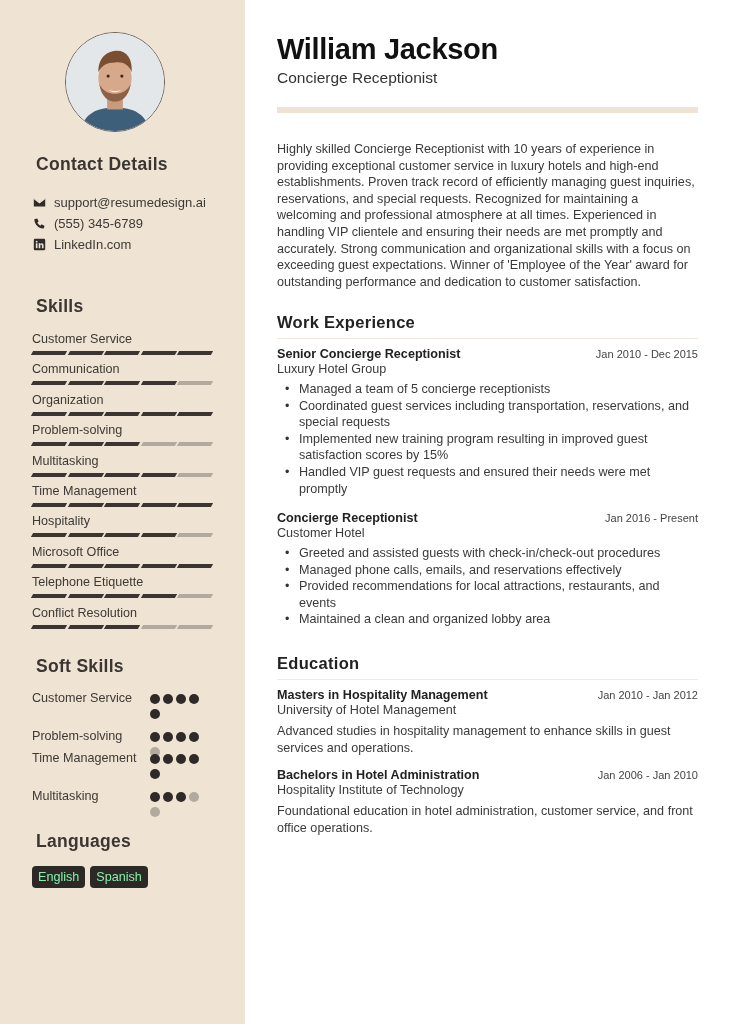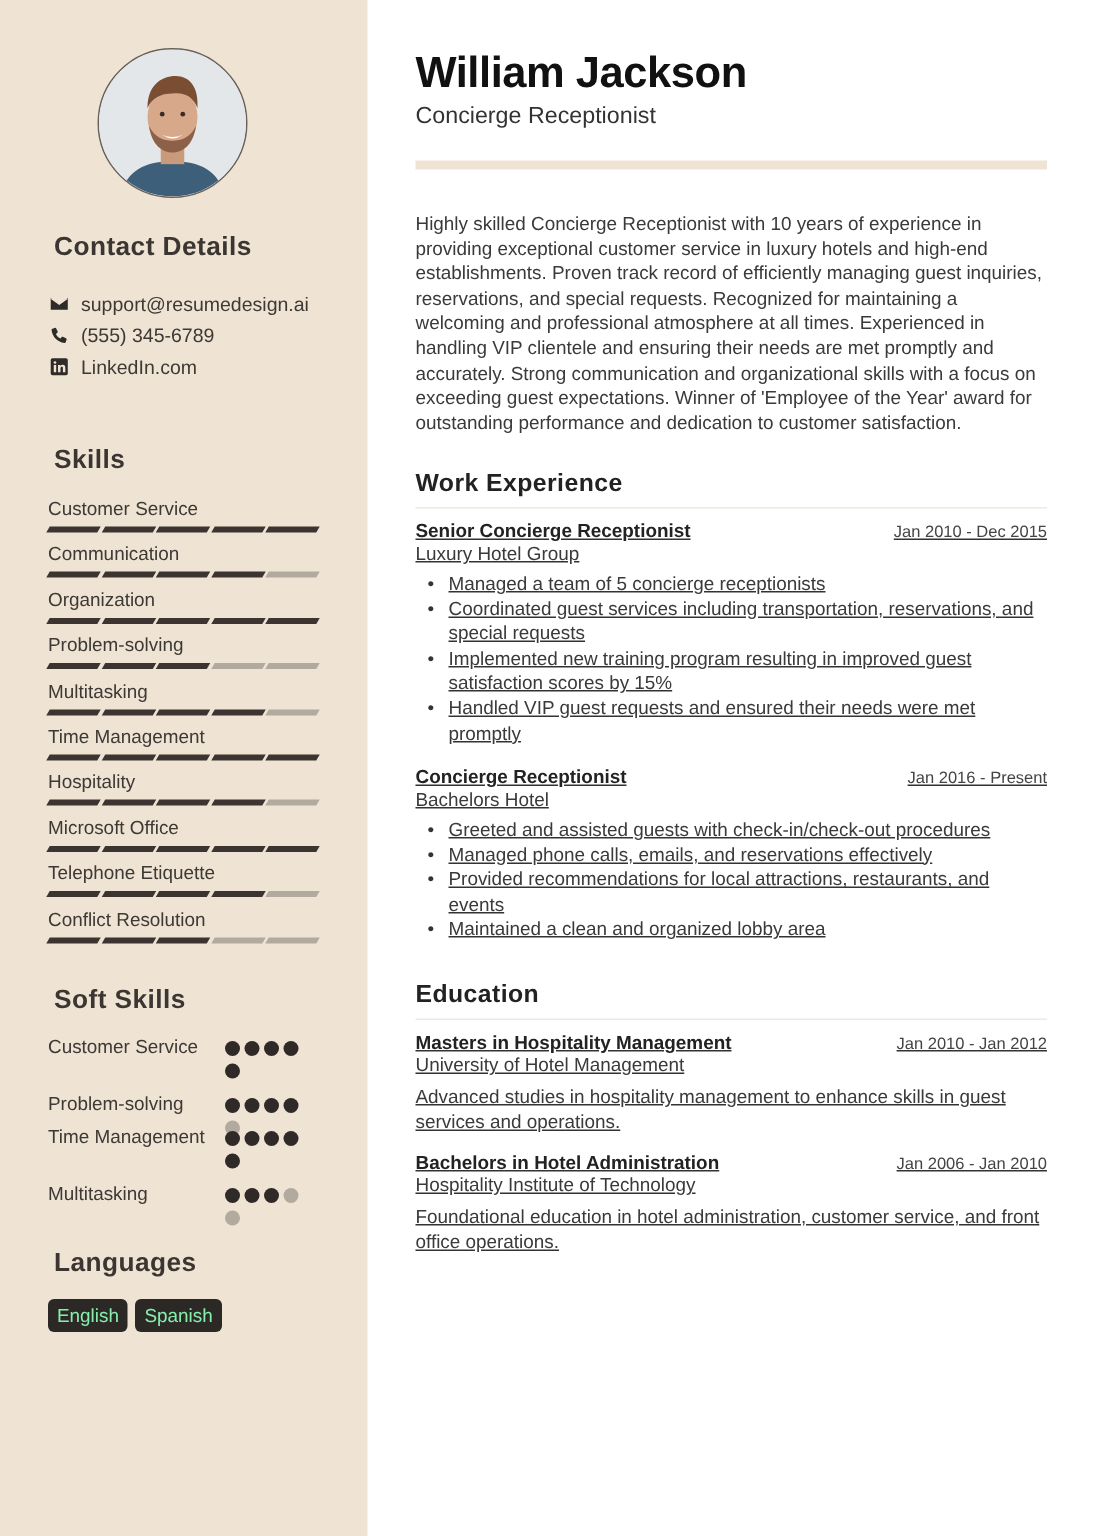--- a/index.html
+++ b/index.html
@@ -48,21 +48,21 @@
 
     .main { position: absolute; left: 277px; top: 0; width: 421px; }
     .name { position: absolute; top: 33px; font-size: 29px; font-weight: bold; color: #111; letter-spacing: -0.3px; }
     .title { position: absolute; top: 69px; font-size: 15.5px; color: #333; }
     .accent { position: absolute; top: 107px; left: 0; width: 421px; height: 6px; background: #efe3d3; }
     .summary { position: absolute; top: 141px; font-size: 12.6px; line-height: 16.6px; color: #3a3a3a; width: 421px; }
 
     .sec-h { position: absolute; font-size: 16.5px; font-weight: bold; color: #222; letter-spacing: 0.3px; }
     .sec-line { position: absolute; left: 0; width: 421px; height: 1px; background: #efe9e1; }
 
-    .entry { position: absolute; left: 0; width: 421px; text-decoration: underline; }
+    .entry { position: absolute; left: 0; width: 421px; }
     .e-head { display: flex; justify-content: space-between; align-items: baseline; }
     .e-title { font-size: 12.6px; font-weight: bold; color: #222; }
     .e-date { font-size: 11px; color: #444; }
     .e-org { font-size: 12.6px; color: #3a3a3a; margin-top: 1px; }
     .e-list { list-style: none; margin-top: 5px; padding-left: 22px; }
     .e-list li { position: relative; font-size: 12.6px; line-height: 16.6px; color: #3a3a3a; }
     .e-list li::before { content: "•"; position: absolute; left: -14px; top: 0; color: #333; }
     .e-desc { font-size: 12.6px; line-height: 17px; color: #3a3a3a; margin-top: 6px; }
   </style>
 </head>
@@ -291,21 +291,21 @@
       <li>Implemented new training program resulting in improved guest satisfaction scores by 15%</li>
       <li>Handled VIP guest requests and ensured their needs were met promptly</li>
     </ul>
   </div>
 
   <div class="entry" style="top:511px">
     <div class="e-head">
       <span class="e-title">Concierge Receptionist</span>
       <span class="e-date">Jan 2016 - Present</span>
     </div>
-    <div class="e-org">Bachelors Hotel</div>
+    <div class="e-org">Customer Hotel</div>
     <ul class="e-list">
       <li>Greeted and assisted guests with check-in/check-out procedures</li>
       <li>Managed phone calls, emails, and reservations effectively</li>
       <li>Provided recommendations for local attractions, restaurants, and events</li>
       <li>Maintained a clean and organized lobby area</li>
     </ul>
   </div>
 
   <h2 class="sec-h" style="top:654px">Education</h2>
   <div class="sec-line" style="top:679px"></div>

